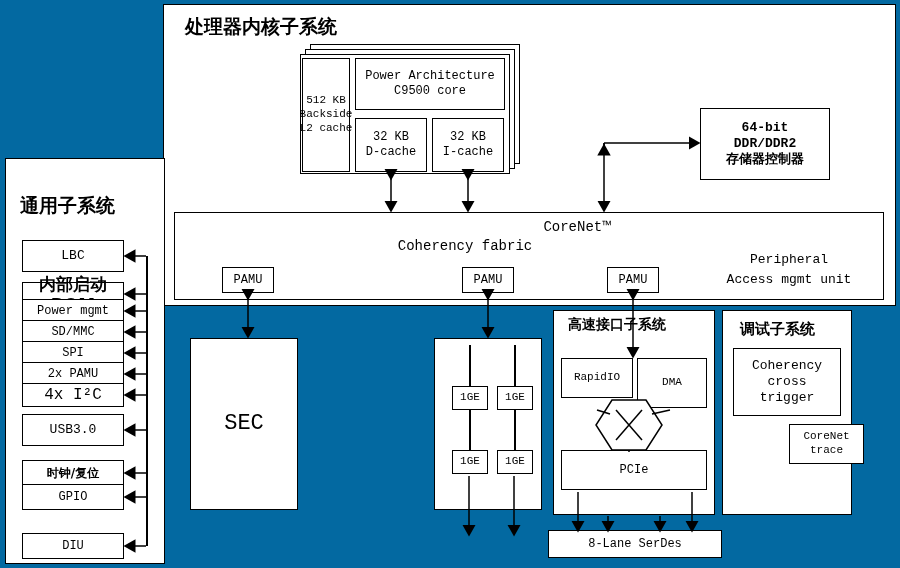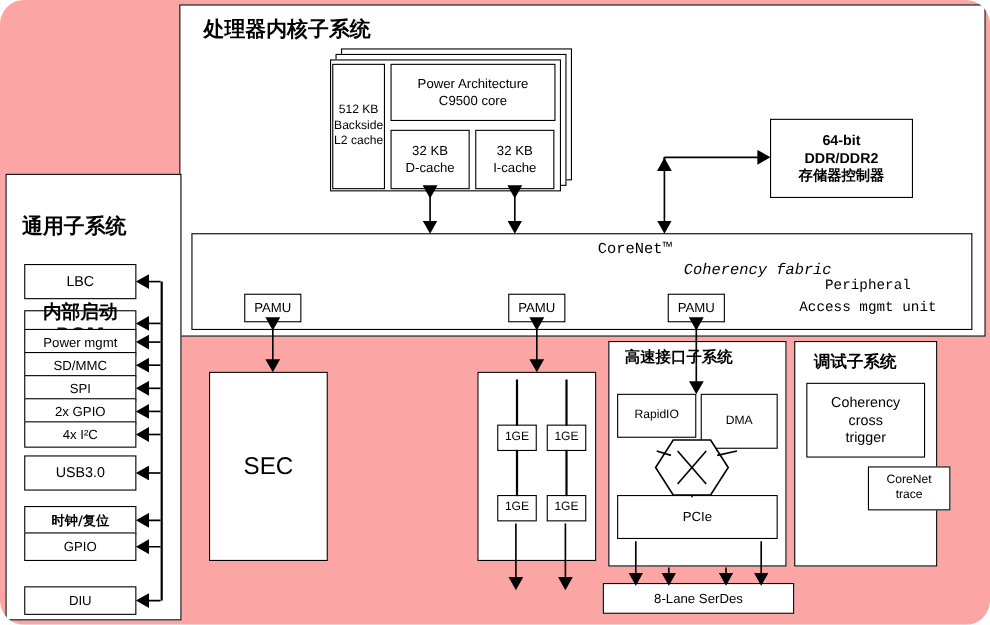--- a/index.html
+++ b/index.html
@@ -7,34 +7,33 @@
     padding: 0;
     background: #ffffff;
   }
   body {
     font-family: "Liberation Sans", sans-serif;
   }
   #canvas {
     position: relative;
     width: 900px;
     height: 568px;
-    background: #fca5a5;
+    background: #0369a1;
     overflow: hidden;
-    border-radius: 22px;
   }
   .box {
     position: absolute;
     box-sizing: border-box;
     border: 1.5px solid #000;
     background: #fff;
     display: flex;
     align-items: center;
     justify-content: center;
     text-align: center;
-    font-family: Liberation Sans, sans-serif;
+    font-family: Liberation Mono, monospace;
     color: #000;
     line-height: 1.25;
   }
   .plain {
     position: absolute;
     box-sizing: border-box;
     color: #000;
   }
   .cn {
     font-family: "DejaVu Sans", sans-serif;
@@ -82,38 +81,38 @@
 
   <div class="box" style="left:432px; top:118px; width:72px; height:54px; font-size:12px; white-space:pre-line;">32 KB
 I-cache</div>
 
   <div class="box" style="left:700px; top:108px; width:130px; height:72px; font-size:13px; white-space:pre-line; font-weight:bold;">64-bit
 DDR/DDR2
 存储器控制器</div>
 
   <div class="box" style="left:174px; top:212px; width:710px; height:88px;"></div>
   <div class="plain mono" style="left:174px; top:219px; width:806px; text-align:center; font-size:14px;">CoreNet™</div>
-  <div class="plain mono" style="left:174px; top:238px; width:582px; text-align:right; font-size:14px;font-style:italic;">Coherency fabric</div>
+  <div class="plain mono" style="left:174px; top:238px; width:582px; text-align:center; font-size:14px;">Coherency fabric</div>
   <div class="plain mono" style="left:700px; top:252px; width:178px; text-align:center; font-size:13px;">Peripheral</div>
   <div class="plain mono" style="left:700px; top:272px; width:178px; text-align:center; font-size:13px;">Access mgmt unit</div>
 
   <div class="box" style="left:222px; top:267px; width:52px; height:26px; font-size:12px;">PAMU</div>
   <div class="box" style="left:462px; top:267px; width:52px; height:26px; font-size:12px;">PAMU</div>
   <div class="box" style="left:607px; top:267px; width:52px; height:26px; font-size:12px;">PAMU</div>
 
   <div class="box" style="left:5px; top:158px; width:160px; height:406px;"></div>
   <div class="grp-title" style="left:20px; top:182px; font-size:19px;margin-top:11px;">通用子系统</div>
 
   <div class="box" style="left:22px; top:240px; width:102px; height:32px; font-size:13px;">LBC</div>
   <div class="box cn" style="left:22px; top:282px; width:102px; height:26px; font-size:17px;">内部启动ROM</div>
   <div class="box" style="left:22px; top:299px; width:102px; height:24px; font-size:12px;">Power mgmt</div>
   <div class="box" style="left:22px; top:320px; width:102px; height:24px; font-size:12px;">SD/MMC</div>
   <div class="box" style="left:22px; top:341px; width:102px; height:24px; font-size:12px;">SPI</div>
-  <div class="box" style="left:22px; top:362px; width:102px; height:24px; font-size:12px;">2x GPIO</div>
-  <div class="box" style="left:22px; top:383px; width:102px; height:24px; font-size:12px;">4x I²C</div>
+  <div class="box" style="left:22px; top:362px; width:102px; height:24px; font-size:12px;">2x PAMU</div>
+  <div class="box" style="left:22px; top:383px; width:102px; height:24px; font-size:16px;">4x I²C</div>
   <div class="box" style="left:22px; top:414px; width:102px; height:32px; font-size:13px;">USB3.0</div>
   <div class="box cn" style="left:22px; top:460px; width:102px; height:26px; font-size:12px;">时钟/复位</div>
   <div class="box" style="left:22px; top:484px; width:102px; height:26px; font-size:12px;">GPIO</div>
   <div class="box" style="left:22px; top:533px; width:102px; height:26px; font-size:12px;">DIU</div>
 
   <div class="line vline" style="left:146px; top:256px; height:290px;"></div>
 
   <div class="box" style="left:190px; top:338px; width:108px; height:172px; font-size:22px;">SEC</div>
 
   <div class="box" style="left:434px; top:338px; width:108px; height:172px;"></div>

